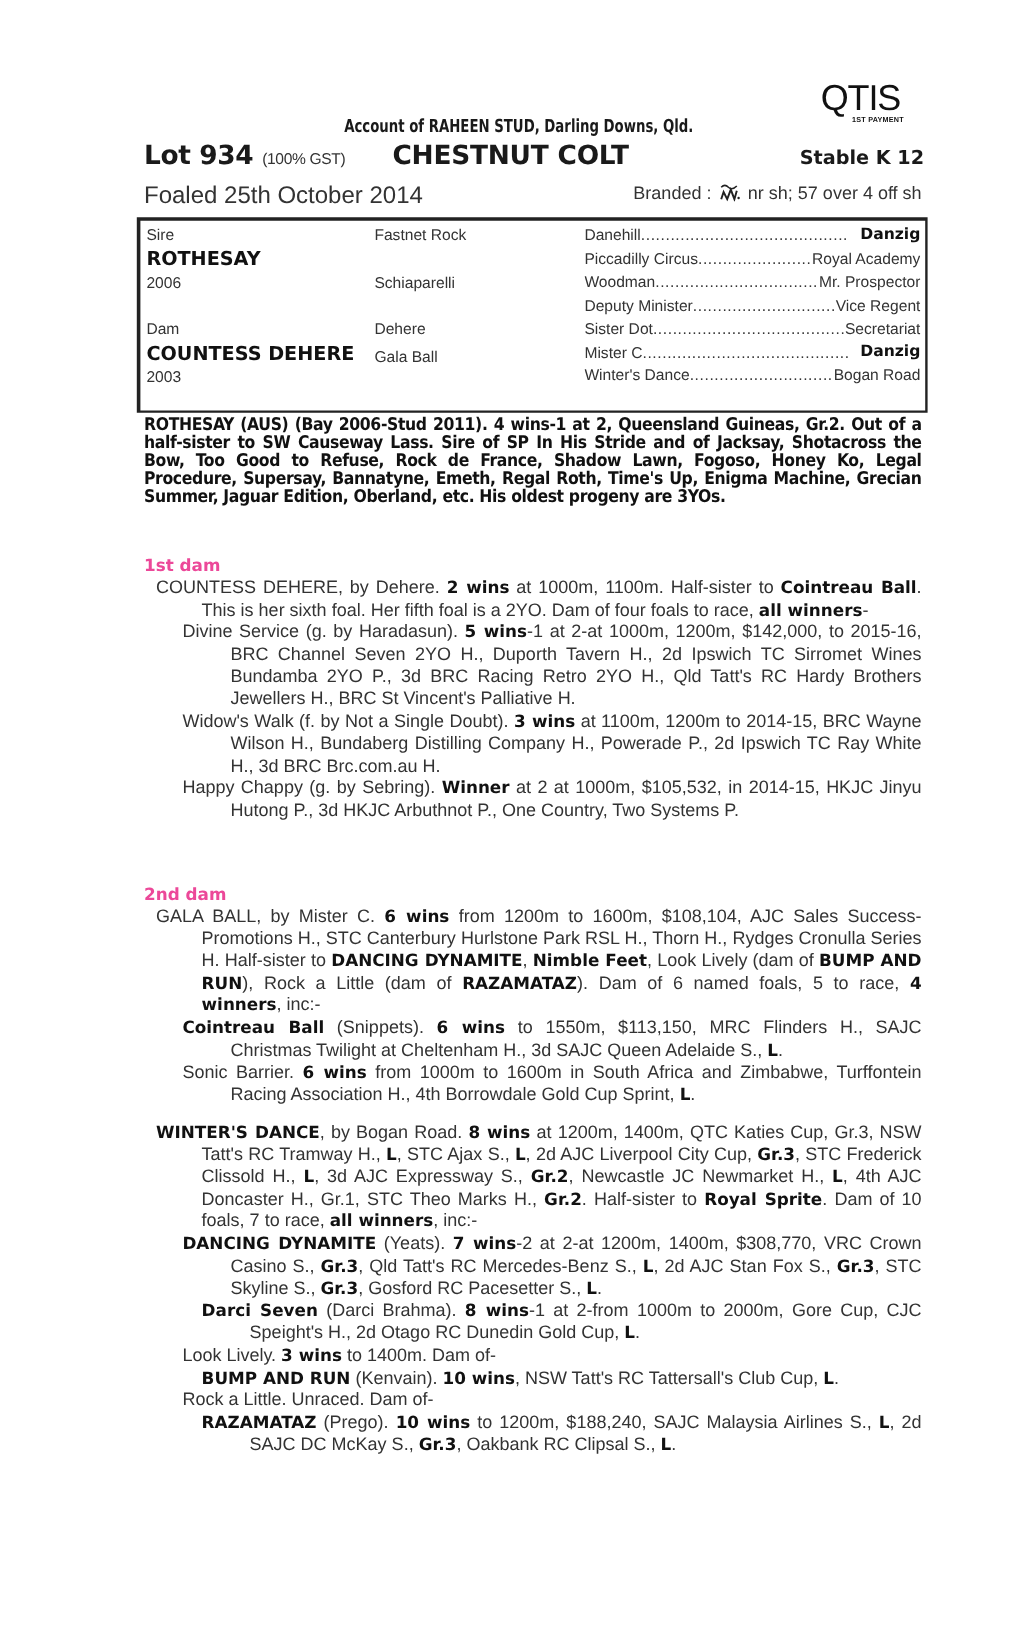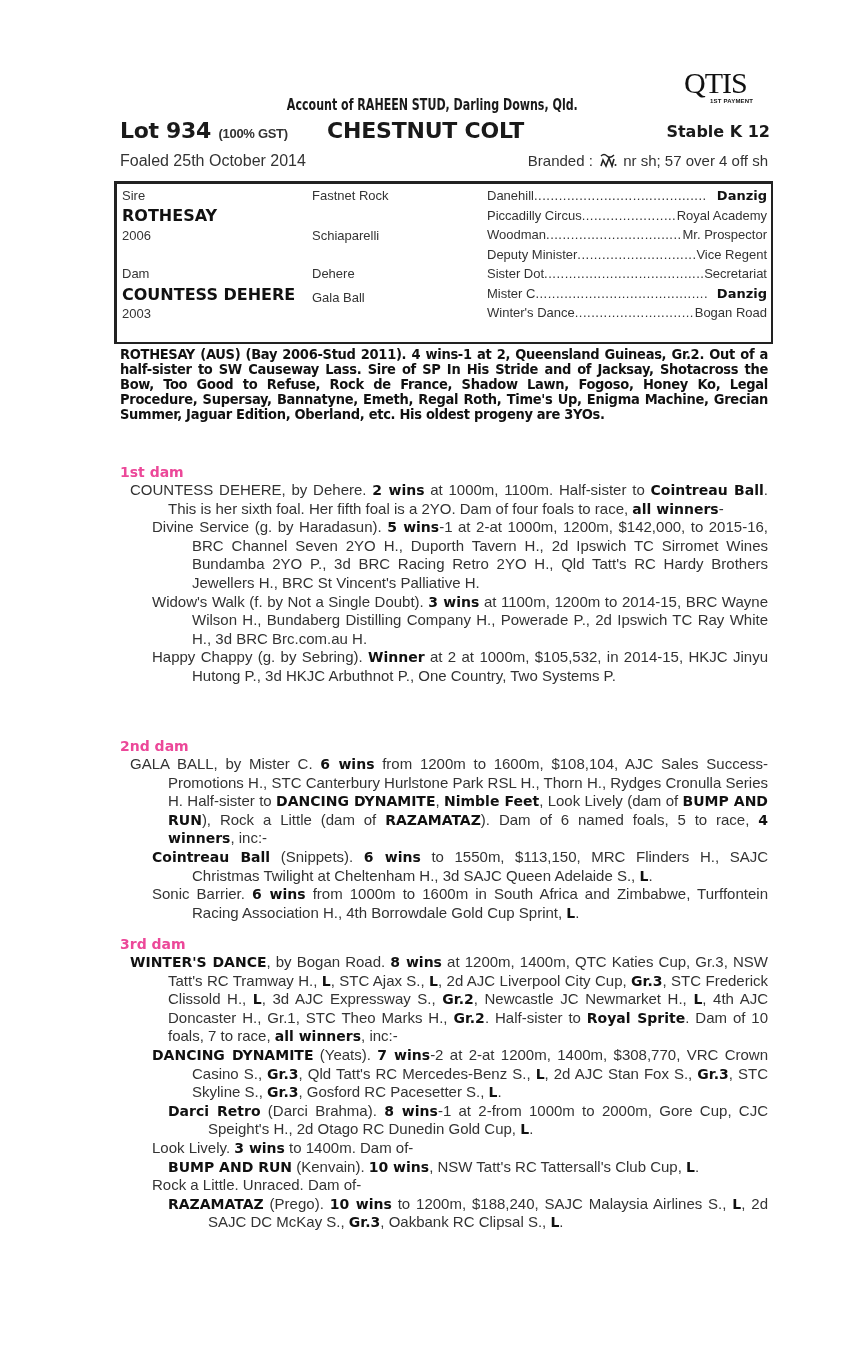--- a/index.html
+++ b/index.html
@@ -1,34 +1,34 @@
 <!DOCTYPE html>
 <html><head>
 <meta charset="utf-8">
 <style>
   html, body { margin:0; padding:0; background:#ffffff; }
   body { width:860px; height:1356px; position:relative; overflow:hidden; color:#1a1a1a;
          font-family:"Liberation Sans", sans-serif; }
   .page { position:absolute; left:0; top:0; width:860px; height:1356px; }
 
   .logo { position:absolute; left:684px; top:68px; width:80px; height:40px; }
-  .logo-text { position:absolute; left:0; top:0; font-family:Liberation Serif, serif; font-size:30px; letter-spacing:-1px; color:#111; line-height:30px; }
+  .logo-text { position:absolute; left:0; top:0; font-family:Liberation Sans, sans-serif; font-size:30px; letter-spacing:-1px; color:#111; line-height:30px; }
   .logo-sub { position:absolute; left:26px; top:30px; font-size:6px; font-weight:bold; letter-spacing:0.2px; color:#111; }
 
   .account { position:absolute; left:0; width:860px; top:96px; text-align:center; font-size:15px; font-weight:bold;
              font-family:"DejaVu Sans Condensed","DejaVu Sans", sans-serif; transform:scaleX(0.82); transform-origin:443px 0; }
   .account span { display:inline-block; }
 
   .lotline { position:absolute; left:120px; top:118px; width:650px; height:30px; }
   .lot-label { position:absolute; left:0; top:0; font-size:22px; font-weight:bold; font-family:"DejaVu Sans", sans-serif; letter-spacing:-0.3px; }
-  .gst { font-size:13px; font-weight:bold; font-family:"Liberation Sans", sans-serif; color:#333; }
+  .gst { font-size:13px; font-weight:normal; font-family:"Liberation Sans", sans-serif; color:#333; }
   .colt { position:absolute; left:207px; top:0; font-size:22px; font-weight:bold; font-family:"DejaVu Sans", sans-serif; letter-spacing:-0.2px; }
   .stable { position:absolute; right:0; top:4px; font-size:16px; font-weight:bold; font-family:"DejaVu Sans", sans-serif; }
 
-  .foaled { position:absolute; left:120px; top:152px; font-size:16px; color:#333; }
+  .foaled { position:absolute; left:120px; top:152px; font-size:20px; color:#333; }
   .branded { position:absolute; right:92px; top:152px; font-size:15px; color:#333; }
   .brand-icon { display:inline-block; width:18px; height:16px; vertical-align:-2px; margin:0 2px; }
 
   .pedbox { position:absolute; left:114px; top:181px; width:654px; height:158px; border:2px solid #222; border-left-width:3px; border-top-width:3px; }
   .ped-left { position:absolute; left:5px; top:2px; width:340px; }
   .pl-row { position:absolute; font-size:13px; color:#333; white-space:nowrap; }
   .pl-big { position:absolute; font-size:16px; font-weight:bold; font-family:"DejaVu Sans", sans-serif; color:#111; white-space:nowrap; }
   .ped-right { position:absolute; left:370px; top:2px; width:280px; }
   .pr-row { display:flex; font-size:13px; height:19.5px; line-height:19px; color:#333; white-space:nowrap; overflow:hidden; }
   .pr-a { flex:0 0 auto; }
@@ -145,25 +145,24 @@
   <div class="section" style="top:737px">
     <div class="sec-h">2nd dam</div>
     <div id="dam2-body">
         <div class="p l0">GALA BALL, by Mister C. <b>6 wins</b> from 1200m to 1600m, $108,104, AJC Sales Success-Promotions H., STC Canterbury Hurlstone Park RSL H., Thorn H., Rydges Cronulla Series H. Half-sister to <b>DANCING DYNAMITE</b>, <b>Nimble Feet</b>, Look Lively (dam of <b>BUMP AND RUN</b>), Rock a Little (dam of <b>RAZAMATAZ</b>). Dam of 6 named foals, 5 to race, <b>4 winners</b>, inc:-</div>
         <div class="p l1"><b>Cointreau Ball</b> (Snippets). <b>6 wins</b> to 1550m, $113,150, MRC Flinders H., SAJC Christmas Twilight at Cheltenham H., 3d SAJC Queen Adelaide S., <b>L</b>.</div>
         <div class="p l1">Sonic Barrier. <b>6 wins</b> from 1000m to 1600m in South Africa and Zimbabwe, Turffontein Racing Association H., 4th Borrowdale Gold Cup Sprint, <b>L</b>.</div>
       </div>
   </div>
 
   <div class="section" style="top:935px">
-    <div class="sec-h">3rd dam</div>
     <div id="dam3-body">
         <div class="p l0"><b>WINTER'S DANCE</b>, by Bogan Road. <b>8 wins</b> at 1200m, 1400m, QTC Katies Cup, Gr.3, NSW Tatt's RC Tramway H., <b>L</b>, STC Ajax S., <b>L</b>, 2d AJC Liverpool City Cup, <b>Gr.3</b>, STC Frederick Clissold H., <b>L</b>, 3d AJC Expressway S., <b>Gr.2</b>, Newcastle JC Newmarket H., <b>L</b>, 4th AJC Doncaster H., Gr.1, STC Theo Marks H., <b>Gr.2</b>. Half-sister to <b>Royal Sprite</b>. Dam of 10 foals, 7 to race, <b>all winners</b>, inc:-</div>
         <div class="p l1"><b>DANCING DYNAMITE</b> (Yeats). <b>7 wins</b>-2 at 2-at 1200m, 1400m, $308,770, VRC Crown Casino S., <b>Gr.3</b>, Qld Tatt's RC Mercedes-Benz S., <b>L</b>, 2d AJC Stan Fox S., <b>Gr.3</b>, STC Skyline S., <b>Gr.3</b>, Gosford RC Pacesetter S., <b>L</b>.</div>
-        <div class="p l2"><b>Darci Retro</b> (Darci Brahma). <b>8 wins</b>-1 at 2-from 1000m to 2000m, Gore Cup, CJC Speight's H., 2d Otago RC Dunedin Gold Cup, <b>L</b>.</div>
+        <div class="p l2"><b>Darci Seven</b> (Darci Brahma). <b>8 wins</b>-1 at 2-from 1000m to 2000m, Gore Cup, CJC Speight's H., 2d Otago RC Dunedin Gold Cup, <b>L</b>.</div>
         <div class="p l1">Look Lively. <b>3 wins</b> to 1400m. Dam of-</div>
         <div class="p l2"><b>BUMP AND RUN</b> (Kenvain). <b>10 wins</b>, NSW Tatt's RC Tattersall's Club Cup, <b>L</b>.</div>
         <div class="p l1">Rock a Little. Unraced. Dam of-</div>
         <div class="p l2"><b>RAZAMATAZ</b> (Prego). <b>10 wins</b> to 1200m, $188,240, SAJC Malaysia Airlines S., <b>L</b>, 2d SAJC DC McKay S., <b>Gr.3</b>, Oakbank RC Clipsal S., <b>L</b>.</div>
       </div>
   </div>
 
 </div>
 
 </body></html>

